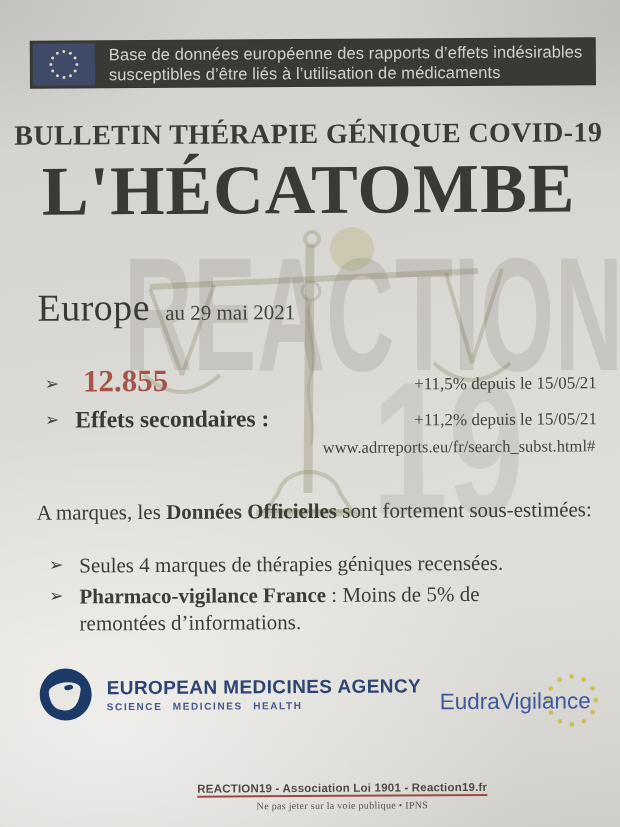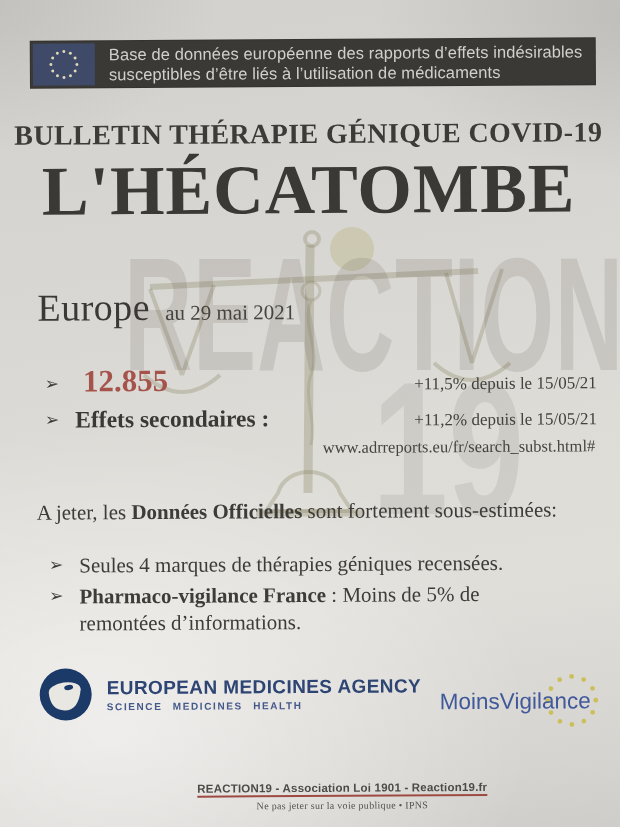--- a/index.html
+++ b/index.html
@@ -172,21 +172,21 @@
       <div class="stat-row">
         <span class="bullet">➢</span>
         <span class="stat-label">Effets secondaires :</span>
         <span class="stat-spacer"></span>
         <span class="stat-delta">+11,2% depuis le 15/05/21</span>
       </div>
     </div>
 
     <div class="source-url">www.adrreports.eu/fr/search_subst.html#</div>
 
-    <div class="note-para"><span>A jeter, les </span><b>Données Officielles</b><span> sont fortement sous-estimées:</span></div>
+    <div class="note-para"><span>A marques, les </span><b>Données Officielles</b><span> sont fortement sous-estimées:</span></div>
 
     <div class="note-items">
       <div class="note-item">
         <span class="bullet">➢</span>
         <span class="note-text"><span class="note-lead"></span><span>Seules 4 marques de thérapies géniques recensées.</span></span>
       </div>
       <div class="note-item">
         <span class="bullet">➢</span>
         <span class="note-text"><span class="note-lead">Pharmaco-vigilance France</span><span> : Moins de 5%  de remontées d’informations.</span></span>
       </div>
@@ -215,21 +215,21 @@
           <circle cx="52.8" cy="44" r="2.4"></circle>
             <circle cx="44" cy="52.8" r="2.4"></circle>
           <circle cx="32" cy="56" r="2.4"></circle>
             <circle cx="20" cy="52.8" r="2.4"></circle>
           <circle cx="11.2" cy="44" r="2.4"></circle>
             <circle cx="8" cy="32" r="2.4"></circle>
           <circle cx="11.2" cy="20" r="2.4"></circle>
             <circle cx="20" cy="11.2" r="2.4"></circle>
         </g>
       </svg>
-      <div class="eudra-text"><span>Moins</span><span class="bold">Vigilance</span></div>
+      <div class="eudra-text"><span>Eudra</span><span class="bold">Vigilance</span></div>
     </div>
 
     <div class="footer">
       <div class="footer-association">REACTION19 - Association Loi 1901 - Reaction19.fr</div>
       <div class="footer-notice">Ne pas jeter sur la voie publique • IPNS</div>
     </div>
 
   </div>
 </div>
 

